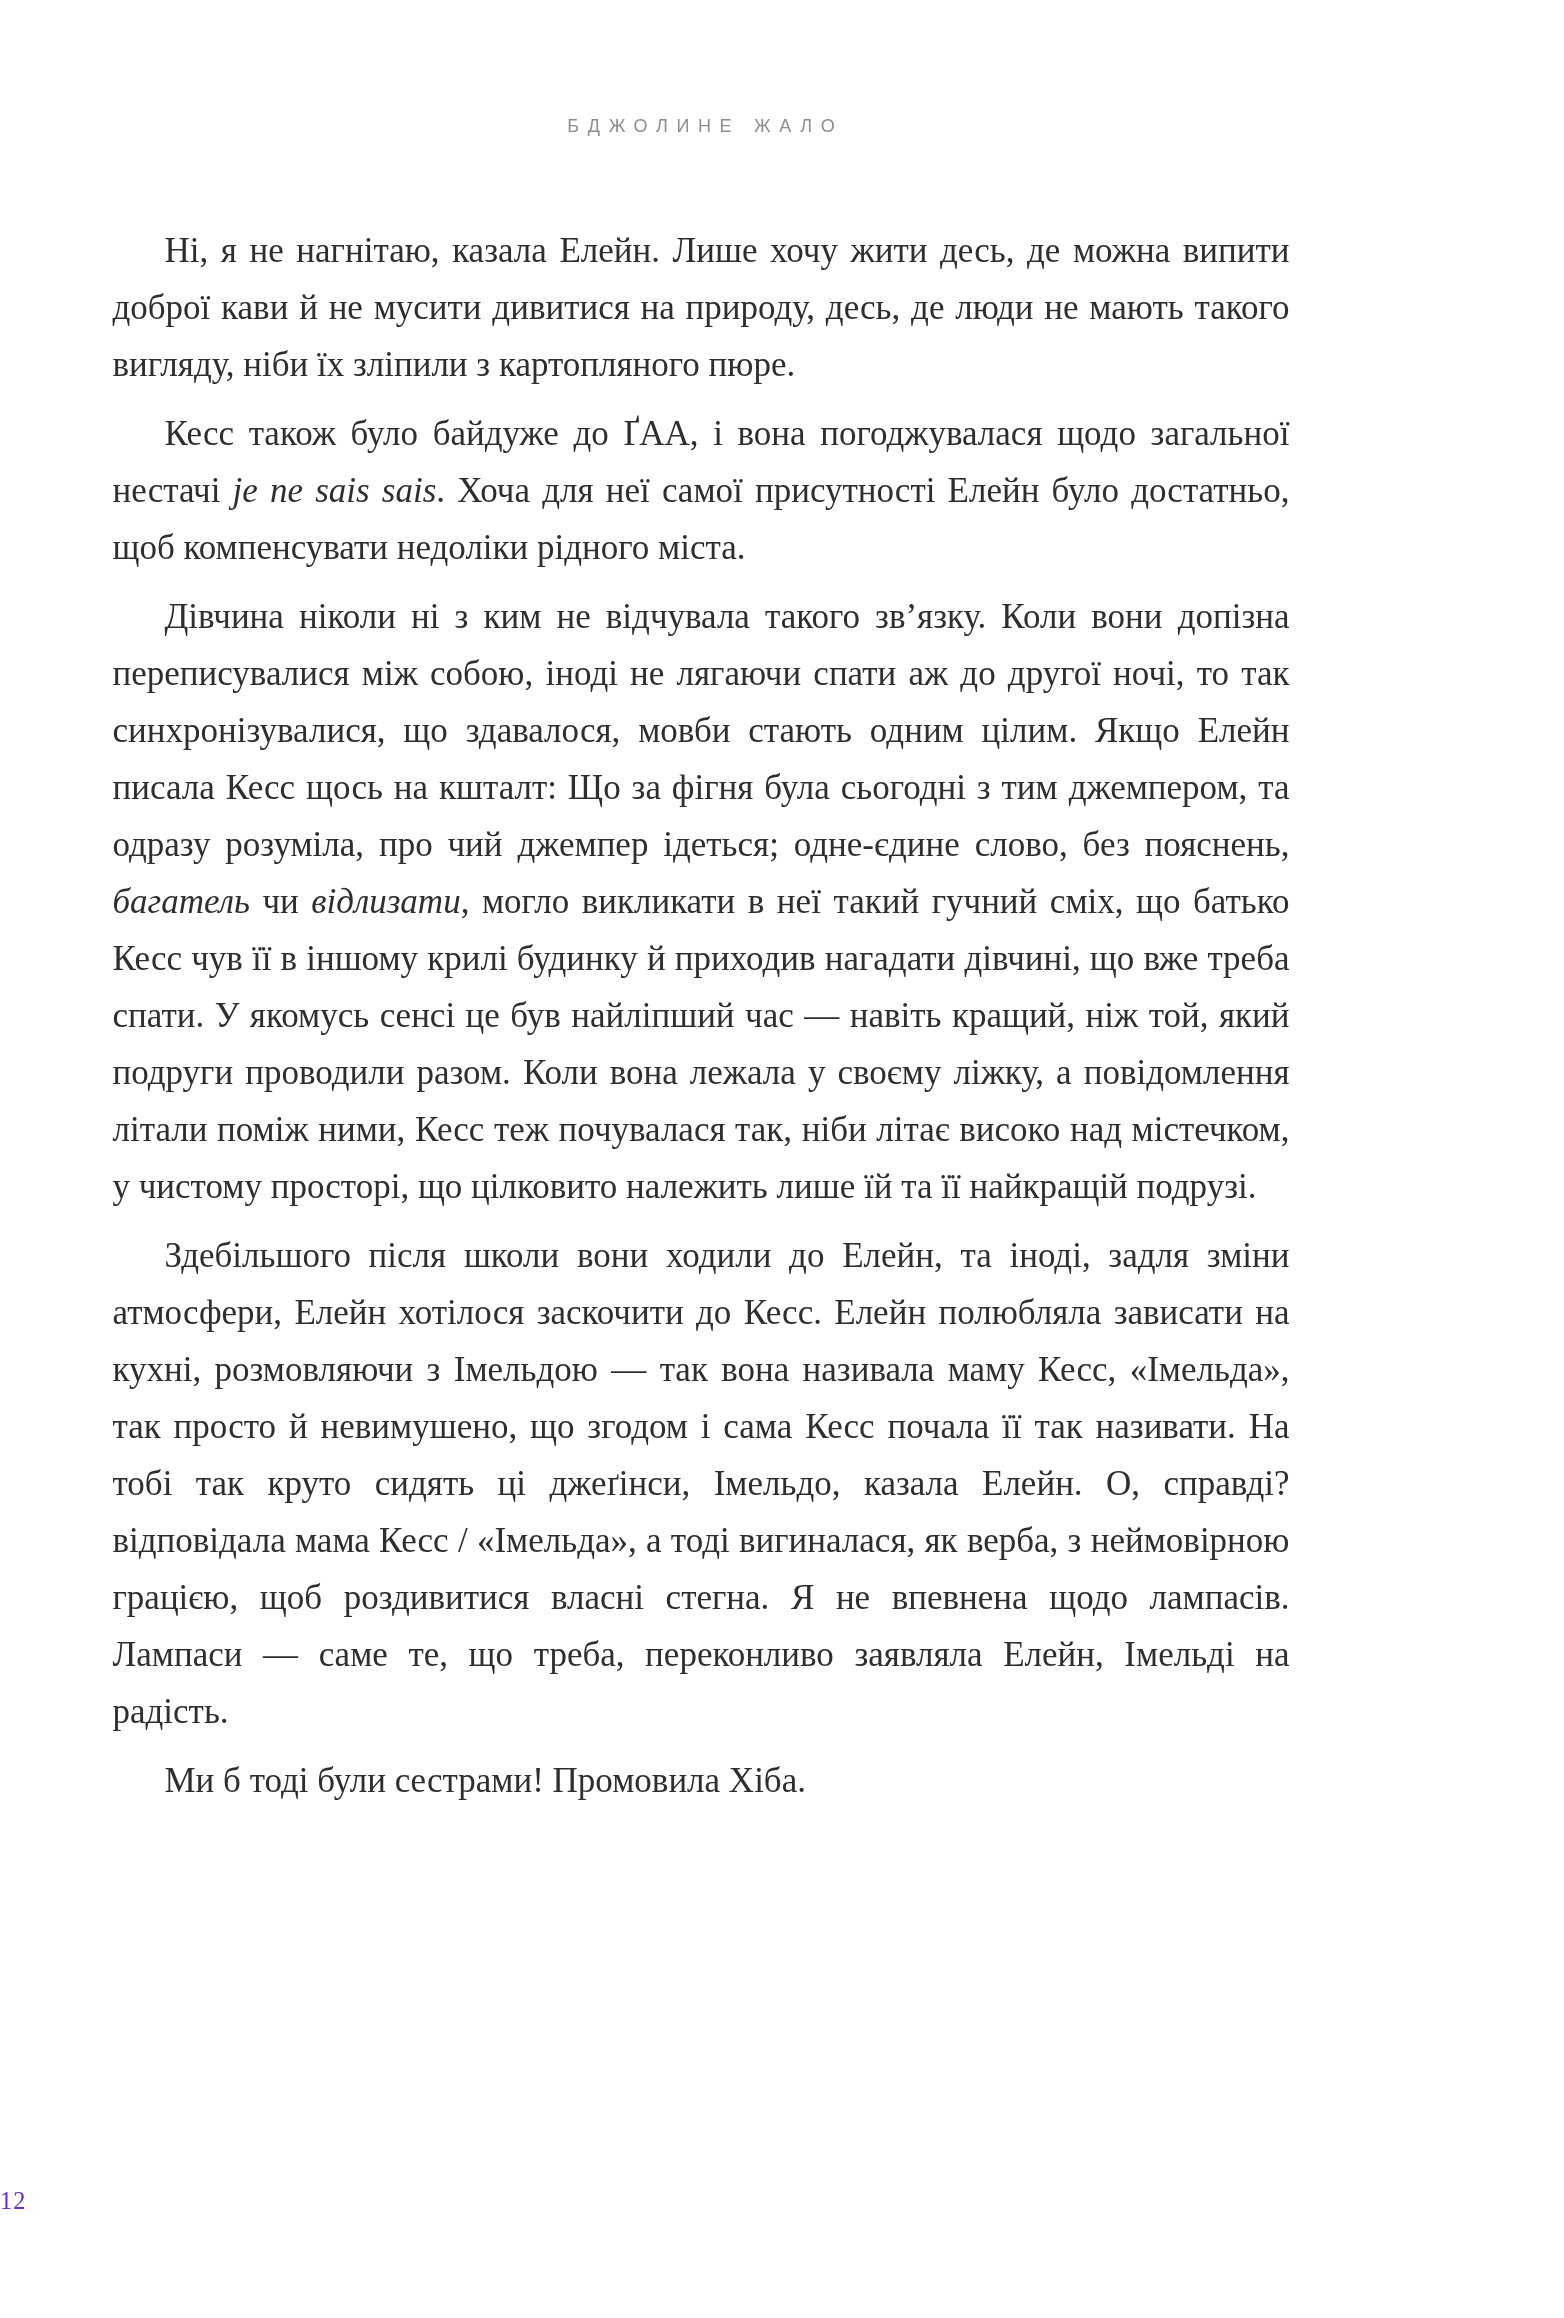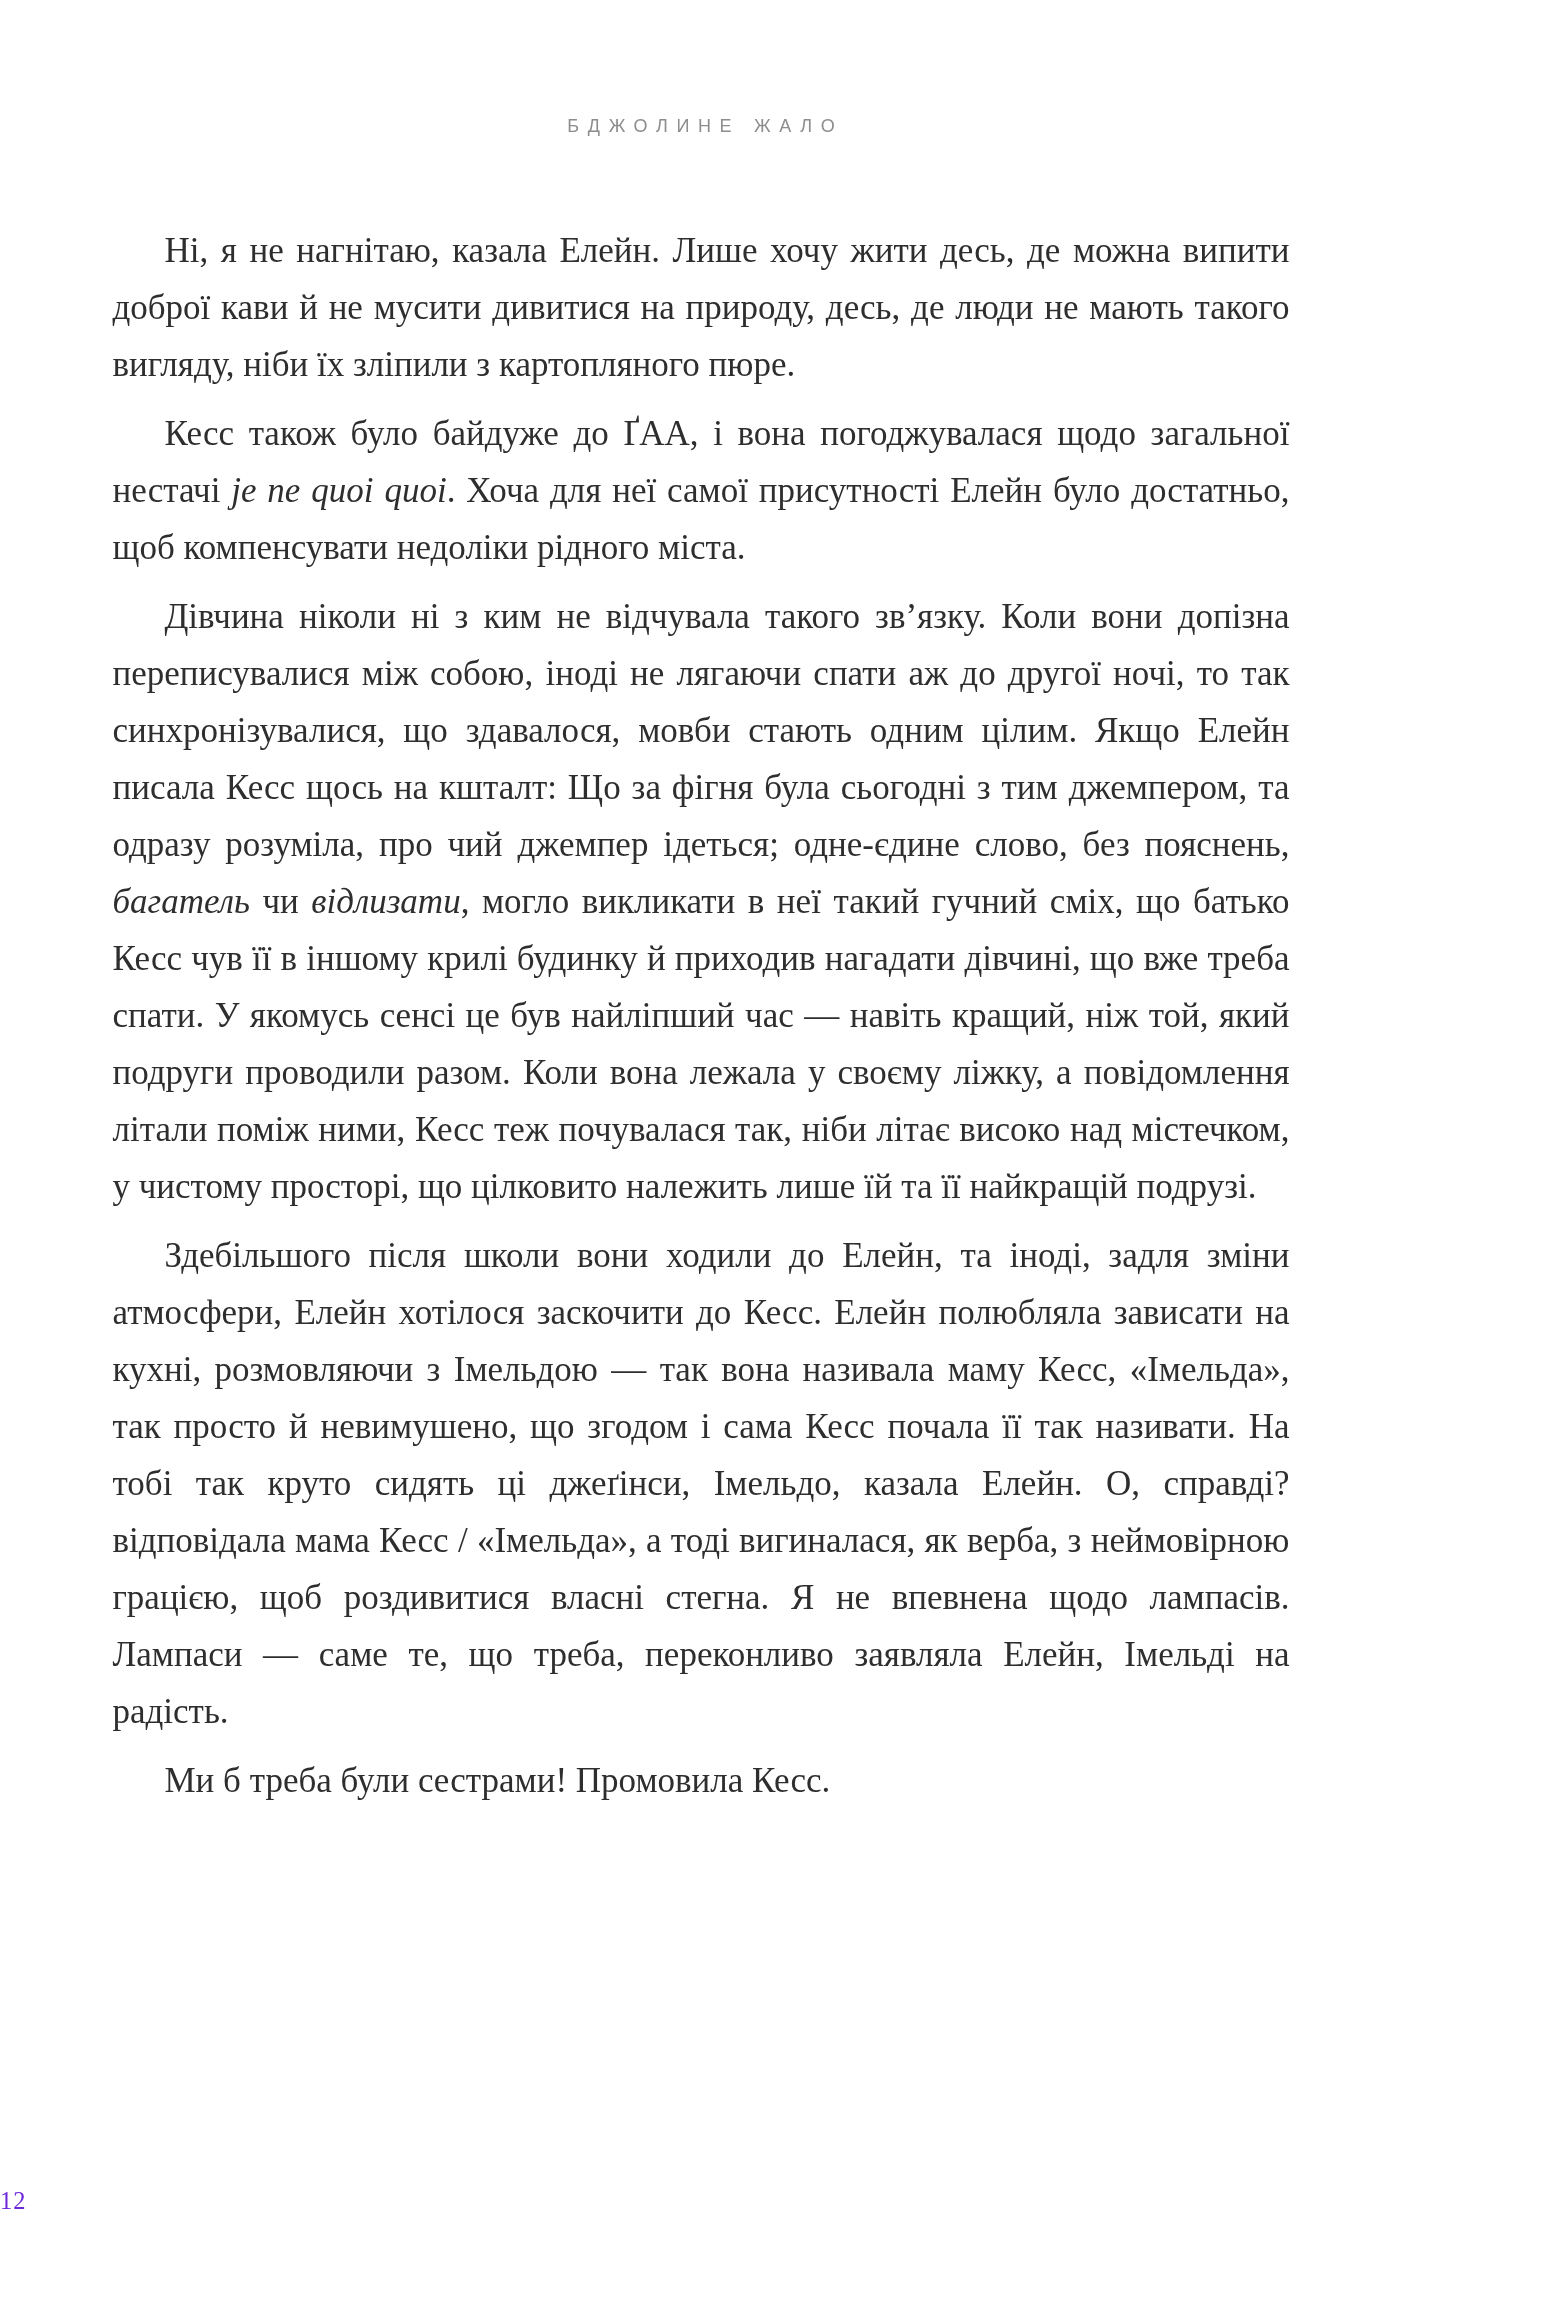--- a/index.html
+++ b/index.html
@@ -62,21 +62,21 @@
   }
 </style>
 </head>
 <body>
 
 <div class="page">
   <header class="running-header">бджолине жало</header>
 
   <main class="page-body">
       <p class="paragraph"><span>Ні, я не нагнітаю, казала Елейн. Лише хочу жити десь, де можна випити доброї кави й не мусити дивитися на природу, десь, де люди не мають такого вигляду, ніби їх зліпили з картопляного пюре.</span></p>
-      <p class="paragraph"><span>Кесс також було байдуже до ҐАА, і вона погоджувалася щодо загальної нестачі </span><em>je ne quoi quoi</em><span>. Хоча для неї самої присутності Елейн було достатньо, щоб компенсувати недоліки рідного міста.</span></p>
+      <p class="paragraph"><span>Кесс також було байдуже до ҐАА, і вона погоджувалася щодо загальної нестачі </span><em>je ne sais sais</em><span>. Хоча для неї самої присутності Елейн було достатньо, щоб компенсувати недоліки рідного міста.</span></p>
       <p class="paragraph"><span>Дівчина ніколи ні з ким не відчувала такого зв’язку. Коли вони допізна переписувалися між собою, іноді не лягаючи спати аж до другої ночі, то так синхронізувалися, що здавалося, мовби стають одним цілим. Якщо Елейн писала Кесс щось на кшталт: Що за фігня була сьогодні з тим джемпером, та одразу розуміла, про чий джемпер ідеться; одне-єдине слово, без пояснень, </span><em>багатель</em><span> чи </span><em>відлизати</em><span>, могло викликати в неї такий гучний сміх, що батько Кесс чув її в іншому крилі будинку й приходив нагадати дівчині, що вже треба спати. У якомусь сенсі це був найліпший час — навіть кращий, ніж той, який подруги проводили разом. Коли вона лежала у своєму ліжку, а повідомлення літали поміж ними, Кесс теж почувалася так, ніби літає високо над містечком, у чистому просторі, що цілковито належить лише їй та її найкращій подрузі.</span></p>
       <p class="paragraph"><span>Здебільшого після школи вони ходили до Елейн, та іноді, задля зміни атмосфери, Елейн хотілося заскочити до Кесс. Елейн полюбляла зависати на кухні, розмовляючи з Імельдою — так вона називала маму Кесс, «Імельда», так просто й невимушено, що згодом і сама Кесс почала її так називати. На тобі так круто сидять ці джеґінси, Імельдо, казала Елейн. О, справді? відповідала мама Кесс / «Імельда», а тоді вигиналася, як верба, з неймовірною грацією, щоб роздивитися власні стегна. Я не впевнена щодо лампасів. Лампаси — саме те, що треба, переконливо заявляла Елейн, Імельді на радість.</span></p>
-      <p class="paragraph"><span>Ми б треба були сестрами! Промовила Кесс.</span></p>
+      <p class="paragraph"><span>Ми б тоді були сестрами! Промовила Хіба.</span></p>
     </main>
 
   <footer class="page-number">12</footer>
 </div>
 
 
 </body></html>

